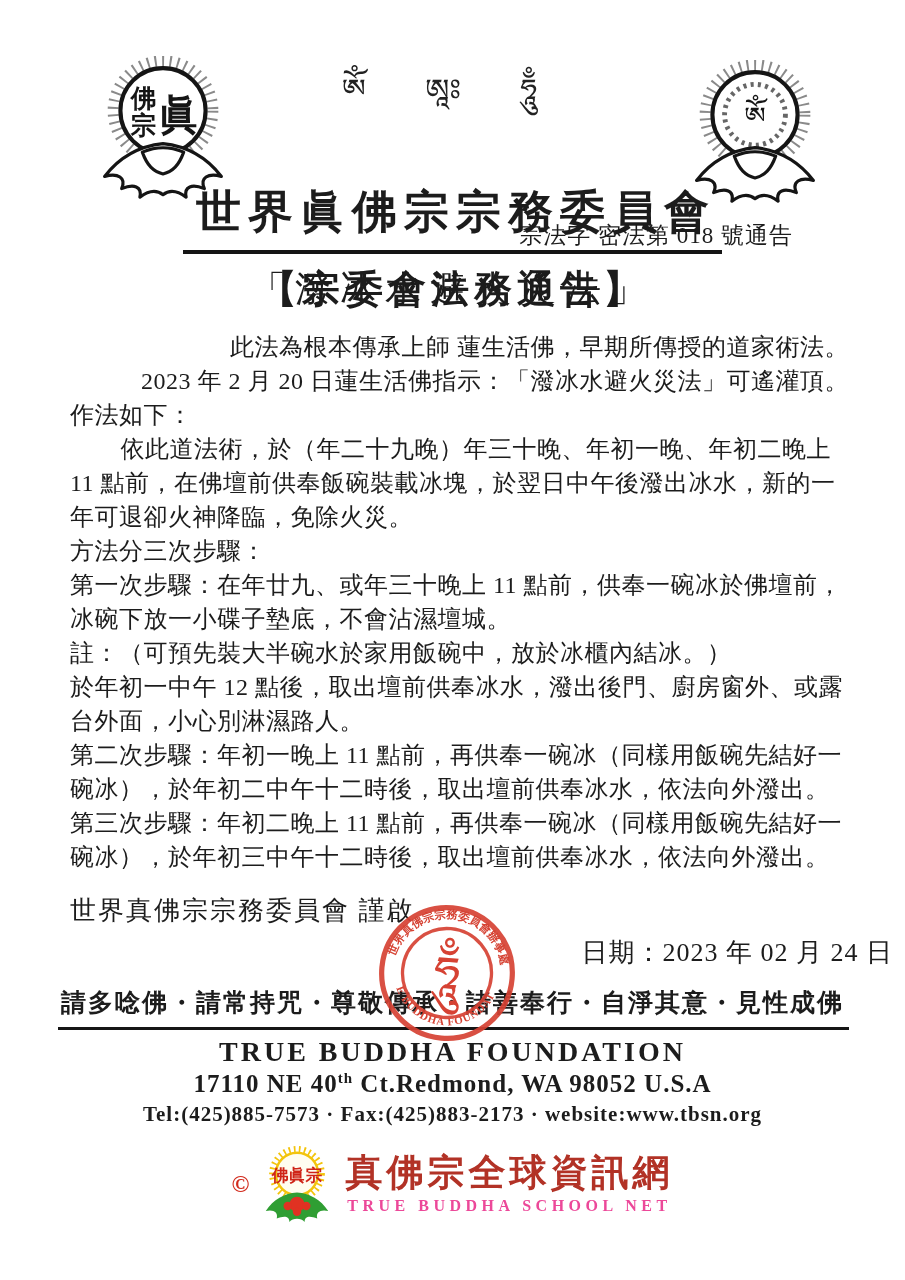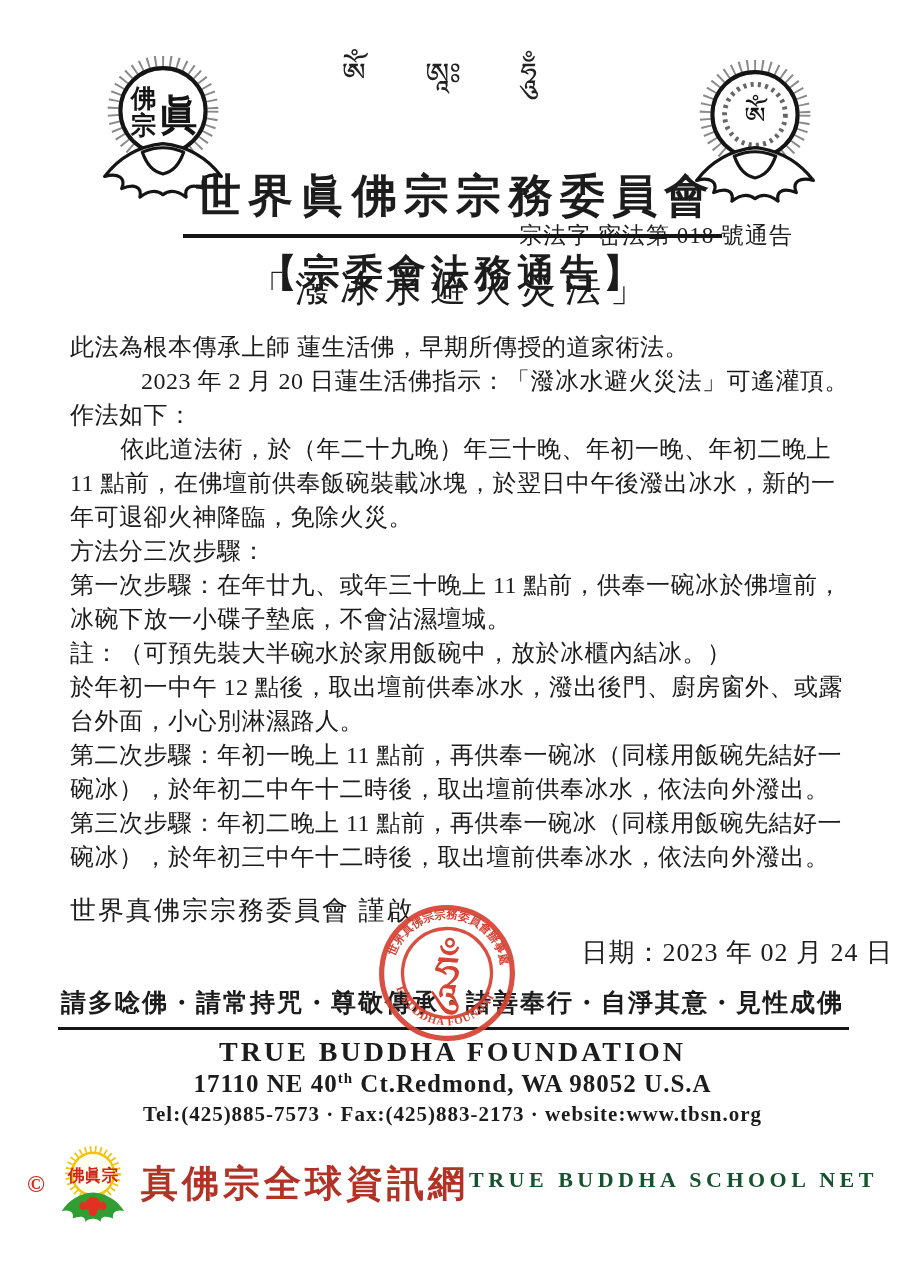--- a/index.html
+++ b/index.html
@@ -5,34 +5,34 @@
   html,body{margin:0;padding:0;background:#e8e8e8;}
   .page{
     position:relative;width:905px;height:1280px;margin:0 auto;
     background:#ffffff;color:#1c1c1c;overflow:hidden;
     font-family:"Liberation Serif","DejaVu Serif",serif;
   }
   
   .header{position:relative;height:212px;}
   .emblem-left{position:absolute;left:96px;top:56px;}
   .emblem-right{position:absolute;left:686px;top:60px;}
-  .header-center{position:absolute;left:0;top:0;width:100%;text-align:center;}
+  .header-center{position:absolute;left:0;top:16px;width:100%;text-align:center;}
   .mantra{margin-top:40px;font-size:30px;letter-spacing:26px;color:#222;}
   .org-title{
     display:inline-block;margin-top:24px;font-size:45px;font-weight:bold;
     letter-spacing:7px;padding:0 6px 8px 13px;border-bottom:4px solid #151515;
   }
   .notice-type{margin-top:10px;font-size:38px;font-weight:bold;letter-spacing:5px;}
   
   .notice-number{margin:8px 112px 0 0;text-align:right;font-size:23px;letter-spacing:1px;}
   .doc-title{margin:14px 0 0 0;text-align:center;font-size:36px;font-weight:normal;letter-spacing:9px;}
   
   .body{margin:16px 56px 0 70px;}
   .body p{margin:0;font-size:24px;line-height:34px;letter-spacing:0.5px;}
-  .mb-a{margin-bottom:21px;}
+  .mb-a{margin-bottom:21px;text-align:right;}
   .mb-b{margin-bottom:12px;text-align:right;}
   .mb-c{margin-bottom:5px;}
   .mb-d{margin-bottom:29px;}
   .mb-e{margin-bottom:23px;}
   .indent{text-indent:2.1em;}
   
   .sig-block{margin:16px 12px 0 70px;font-family:Liberation Serif, serif;}
   .sig-line{font-size:26px;letter-spacing:2px;line-height:42px;}
   .date-line{font-size:26px;letter-spacing:1px;line-height:42px;text-align:right;}
   .seal{position:absolute;left:368px;top:902px;transform:rotate(5deg);}
@@ -40,23 +40,23 @@
   .motto{margin-top:12px;text-align:center;font-size:25px;font-weight:bold;letter-spacing:2px;}
   .footer-rule{margin:8px 56px 0 58px;border:none;border-top:3px solid #151515;}
   .footer{text-align:center;}
   .footer-org{margin-top:6px;font-size:28px;font-weight:bold;letter-spacing:3px;}
   .footer-address{margin-top:2px;font-size:25px;font-weight:bold;letter-spacing:1px;}
   .footer-address sup{font-size:15px;}
   .footer-contact{margin-top:4px;font-size:21px;font-weight:bold;letter-spacing:1px;}
   
   .bottom-logo{margin-top:16px;display:flex;justify-content:center;align-items:center;gap:10px;}
   .copyright{color:#d22c1e;font-size:24px;font-weight:bold;align-self:center;}
-  .site-names{display:flex;flex-direction:row;align-items:flex-start;}
+  .site-names{display:flex;flex-direction:column;align-items:center;}
   .site-zh{color:#b23226;font-size:37px;font-weight:bold;letter-spacing:4px;line-height:1.1;}
-  .site-en{color:#14532d;font-size:22px;font-weight:bold;letter-spacing:4.5px;margin-top:3px;}
+  .site-en{color:#ec4899;font-size:16px;font-weight:bold;letter-spacing:4.5px;margin-top:3px;}
 </style>
 </head>
 <body>
 
 <div class="page">
 
   <div class="header">
 
     <svg class="emblem-left" width="134" height="146" viewBox="0 0 110 120">
       <circle cx="55" cy="45" r="41" fill="none" stroke="#8a8a8a" stroke-width="9" stroke-dasharray="1.6 4.6"></circle>

